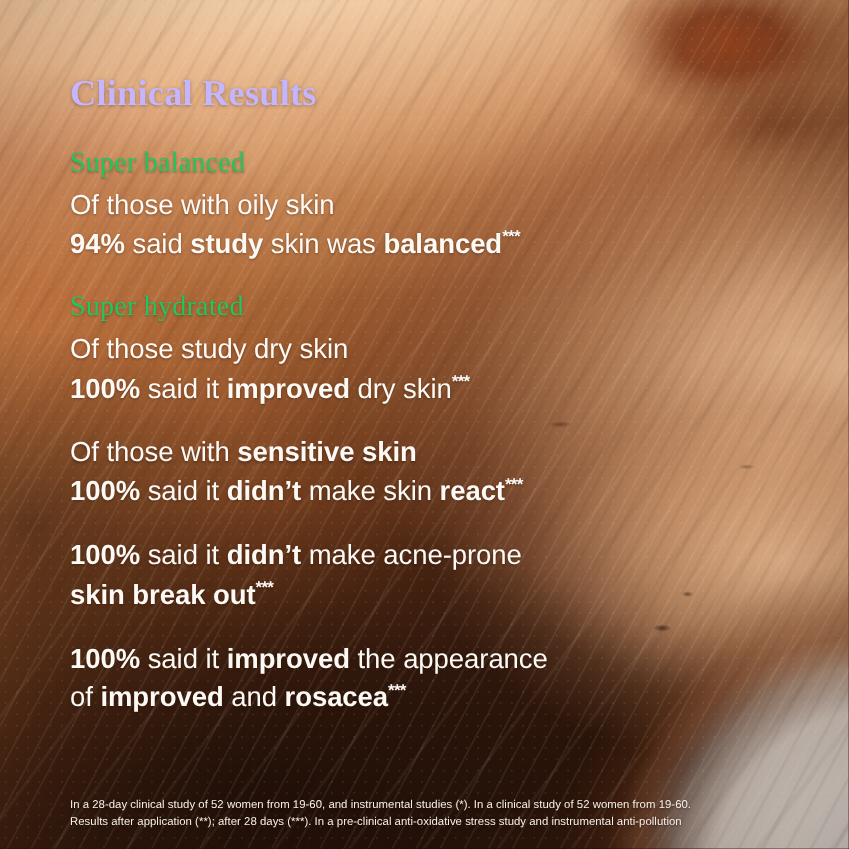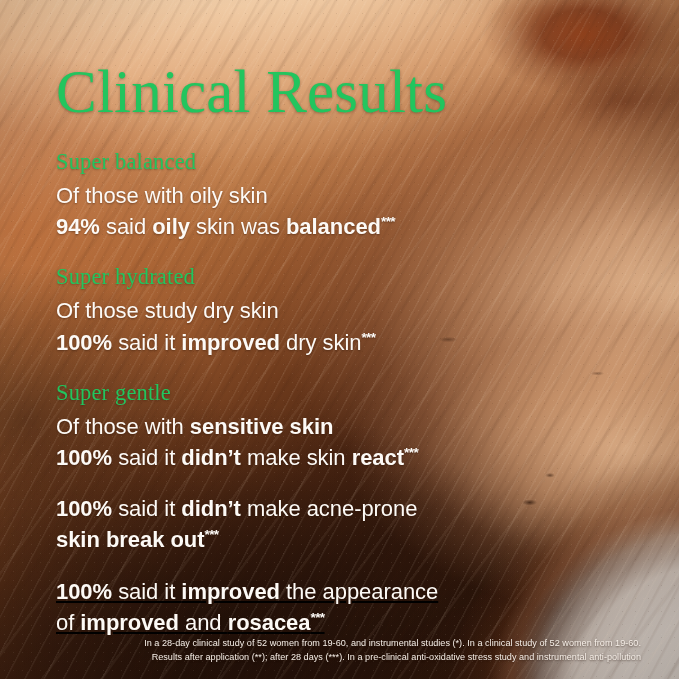--- a/index.html
+++ b/index.html
@@ -193,33 +193,33 @@
 
   
   .content{
     position:absolute;
     inset:0;
     padding:56px 56px 0 56px;
   }
 
   .page-title{
     font-family:"Liberation Serif", serif;
-    font-weight:400;
-    font-size:61px;
+    font-weight:700;
+    font-size:29px;
     line-height:1;
     letter-spacing:.2px;
-    color:#22c55e;
+    color:#c4b5fd;
     text-shadow:0 1px 3px rgba(40,18,8,.35);
     margin-top:5px;
   }
 
   .claims{ margin-top:26px; }
 
   .claim{ margin-bottom:22px; }
-  .claim:last-child{ margin-bottom:0;text-decoration:underline; }
+  .claim:last-child{ margin-bottom:0; }
 
   .claim-heading{
     font-family:"Liberation Serif", serif;
     font-weight:400;
     font-size:22.5px;
     line-height:1.24;
     color:#22c55e;
     letter-spacing:.15px;
     text-shadow:0 1px 2px rgba(40,18,8,.32);
   }
@@ -249,21 +249,20 @@
     left:56px;
     right:38px;
     bottom:15px;
     font-family:"Liberation Sans", sans-serif;
     font-size:9.1px;
     font-weight:400;
     line-height:1.56;
     color:#f6efe8;
     letter-spacing:.02px;
     text-shadow:0 1px 2px rgba(35,16,7,.55);
-    text-align:right;
   }
 </style>
 </head>
 <body>
 
 <div id="poster">
 
   <div class="bg bg-base"></div>
   <div class="bg bg-plume-top"></div>
   <div class="bg bg-mauve"></div>
@@ -282,31 +281,30 @@
 
   <div class="content">
 
     <h1 class="page-title">Clinical Results</h1>
 
     <div class="claims">
 
       <div class="claim">
         <div class="claim-heading">Super balanced</div>
         <div class="claim-line">Of those with oily skin</div>
-        <div class="claim-line"><b>94%</b> said <b>oily</b> skin was <b>balanced</b><sup>***</sup></div>
+        <div class="claim-line"><b>94%</b> said <b>study</b> skin was <b>balanced</b><sup>***</sup></div>
       </div>
 
       <div class="claim">
         <div class="claim-heading">Super hydrated</div>
         <div class="claim-line">Of those study dry skin</div>
         <div class="claim-line"><b>100%</b> said it <b>improved</b> dry skin<sup>***</sup></div>
       </div>
 
       <div class="claim">
-        <div class="claim-heading">Super gentle</div>
         <div class="claim-line">Of those with <b>sensitive skin</b></div>
         <div class="claim-line"><b>100%</b> said it <b>didn’t</b> make skin <b>react</b><sup>***</sup></div>
       </div>
 
       <div class="claim">
         <div class="claim-line"><b>100%</b> said it <b>didn’t</b> make acne-prone</div>
         <div class="claim-line"><b>skin break out</b><sup>***</sup></div>
       </div>
 
       <div class="claim">

